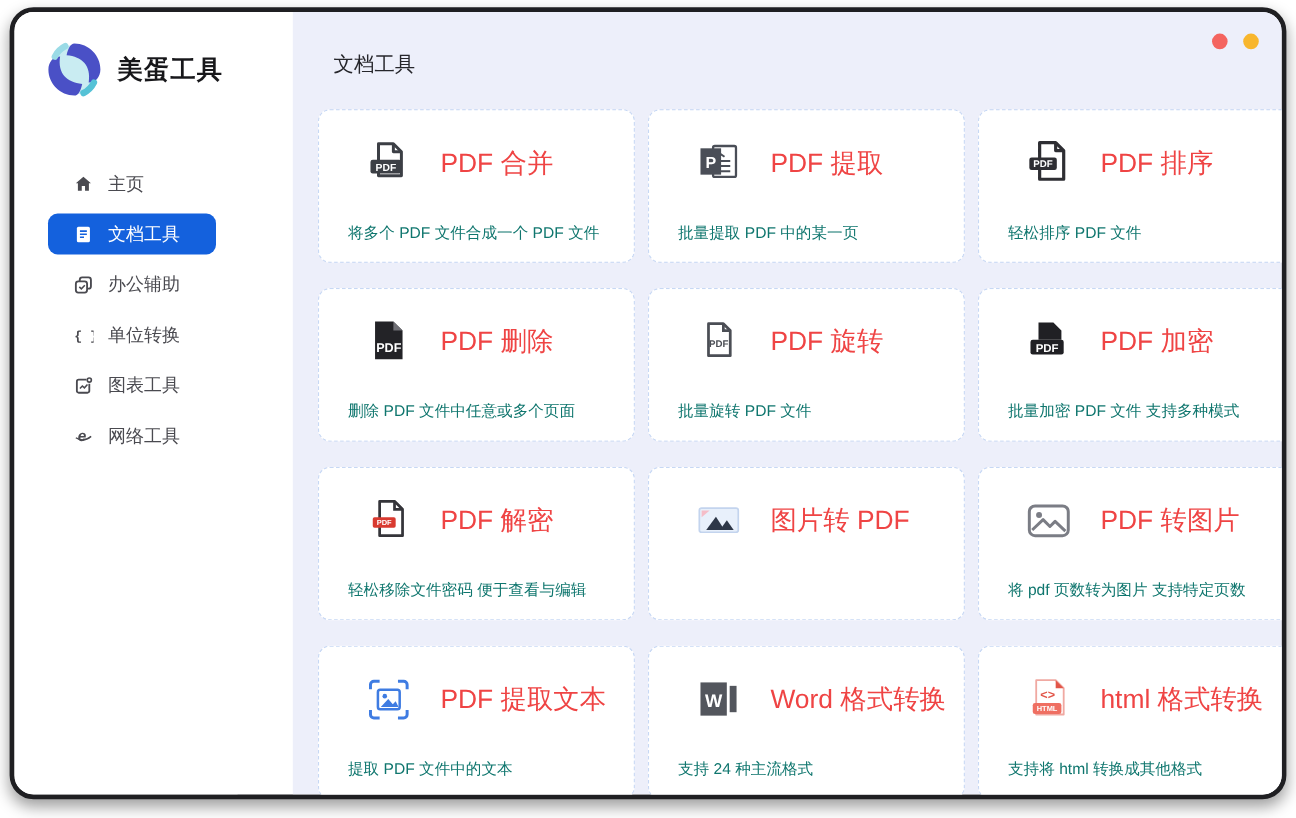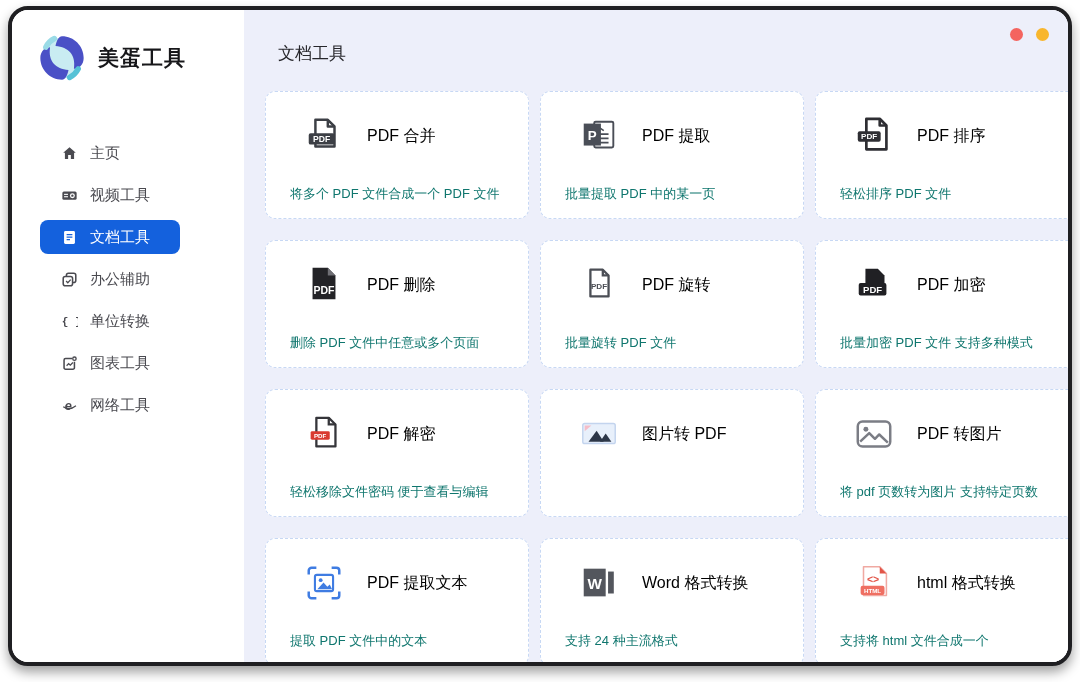--- a/index.html
+++ b/index.html
@@ -41,21 +41,21 @@
   .page-title { font-size:17px; font-weight:500; color:#26262b; margin:2px 0 26px 13px; }
   .grid { display:grid; grid-template-columns:repeat(3,264px); column-gap:11px; row-gap:21px; }
   .card {
     width:264px; height:128px; background:#ffffff;
     border:1px dashed var(--card-border,#c7d8f4);
     border-radius:10px; position:relative; cursor:pointer;text-align:center;
   }
   .card-head { position:absolute; left:37px; top:22px; height:44px; display:flex; align-items:center; gap:22px; }
   .card-icon { width:42px; height:42px; flex:none; }
   .card-icon svg { width:42px; height:42px; display:block; }
-  .card-title { font-size:16px; color:#000000; white-space:nowrap; }
+  .card-title { font-size:22px; color:#ef4444; white-space:nowrap; }
   .card-desc { position:absolute; left:24px; bottom:15px; font-size:13px; color:#0f766e; white-space:nowrap; }
 </style>
 </head>
 <body>
 
 <div class="window">
 
   <div class="sidebar">
     <div class="logo-row">
       <div class="logo-icon">
@@ -71,32 +71,20 @@
     </div>
     <nav class="nav" id="nav">
         <div class="nav-item">
     <span class="nav-ico">
             <svg viewBox="0 0 20 20" width="17" height="17">
               <path d="M10 2.6 L17.4 9 H15.4 V16.5 H11.6 V11.8 H8.4 V16.5 H4.6 V9 H2.6 Z" fill="currentColor"></path>
             </svg>
           </span>
     <span class="nav-label">主页</span>
   </div>
-        <div class="nav-item">
-    <span class="nav-ico">
-            <svg viewBox="0 0 20 20" width="17" height="17">
-              <rect x="1.6" y="5.4" width="16.8" height="9.6" rx="1.8" fill="currentColor"></rect>
-              <circle cx="13.4" cy="10.2" r="2.9" fill="#fff"></circle>
-              <circle cx="13.4" cy="10.2" r="1.4" fill="currentColor"></circle>
-              <rect x="3.6" y="8" width="4.6" height="1.3" fill="#fff"></rect>
-              <rect x="3.6" y="10.8" width="4.6" height="1.3" fill="#fff"></rect>
-            </svg>
-          </span>
-    <span class="nav-label">视频工具</span>
-  </div>
         <div class="nav-item selected">
     <span class="nav-ico">
             <svg viewBox="0 0 20 20" width="17" height="17">
               <rect x="3.6" y="2.4" width="12.8" height="15.2" rx="1.6" fill="currentColor"></rect>
               <path d="M6.6 6.6 h6.8 M6.6 9.6 h6.8 M6.6 12.6 h4" stroke="var(--accent,#1461dd)" stroke-width="1.5" fill="none" class="inv"></path>
             </svg>
           </span>
     <span class="nav-label">文档工具</span>
   </div>
         <div class="nav-item">
@@ -300,18 +288,18 @@
               <svg viewBox="0 0 44 44">
                 <path d="M11 5 h17 l7 7 v23 h-24 z" fill="#fff" stroke="#f0a9a2" stroke-width="1.6" stroke-linejoin="round"></path>
                 <path d="M28 5 l7 7 h-7 z" fill="#e25548"></path>
                 <text x="21" y="21.5" font-size="11" font-weight="bold" fill="#e25548" text-anchor="middle">&lt;&gt;</text>
                 <rect x="8" y="25" width="25" height="9.5" rx="2" fill="#ef6f62"></rect>
                 <text x="20.5" y="32.3" font-size="6.5" font-weight="bold" fill="#fff" text-anchor="middle">HTML</text>
               </svg>
             </span>
       <span class="card-title">html 格式转换</span>
     </div>
-    <div class="card-desc">支持将 html 文件合成一个</div>
+    <div class="card-desc">支持将 html 转换成其他格式</div>
   </div>
       </div>
   </div>
 
 </div>
 
 </body></html>

